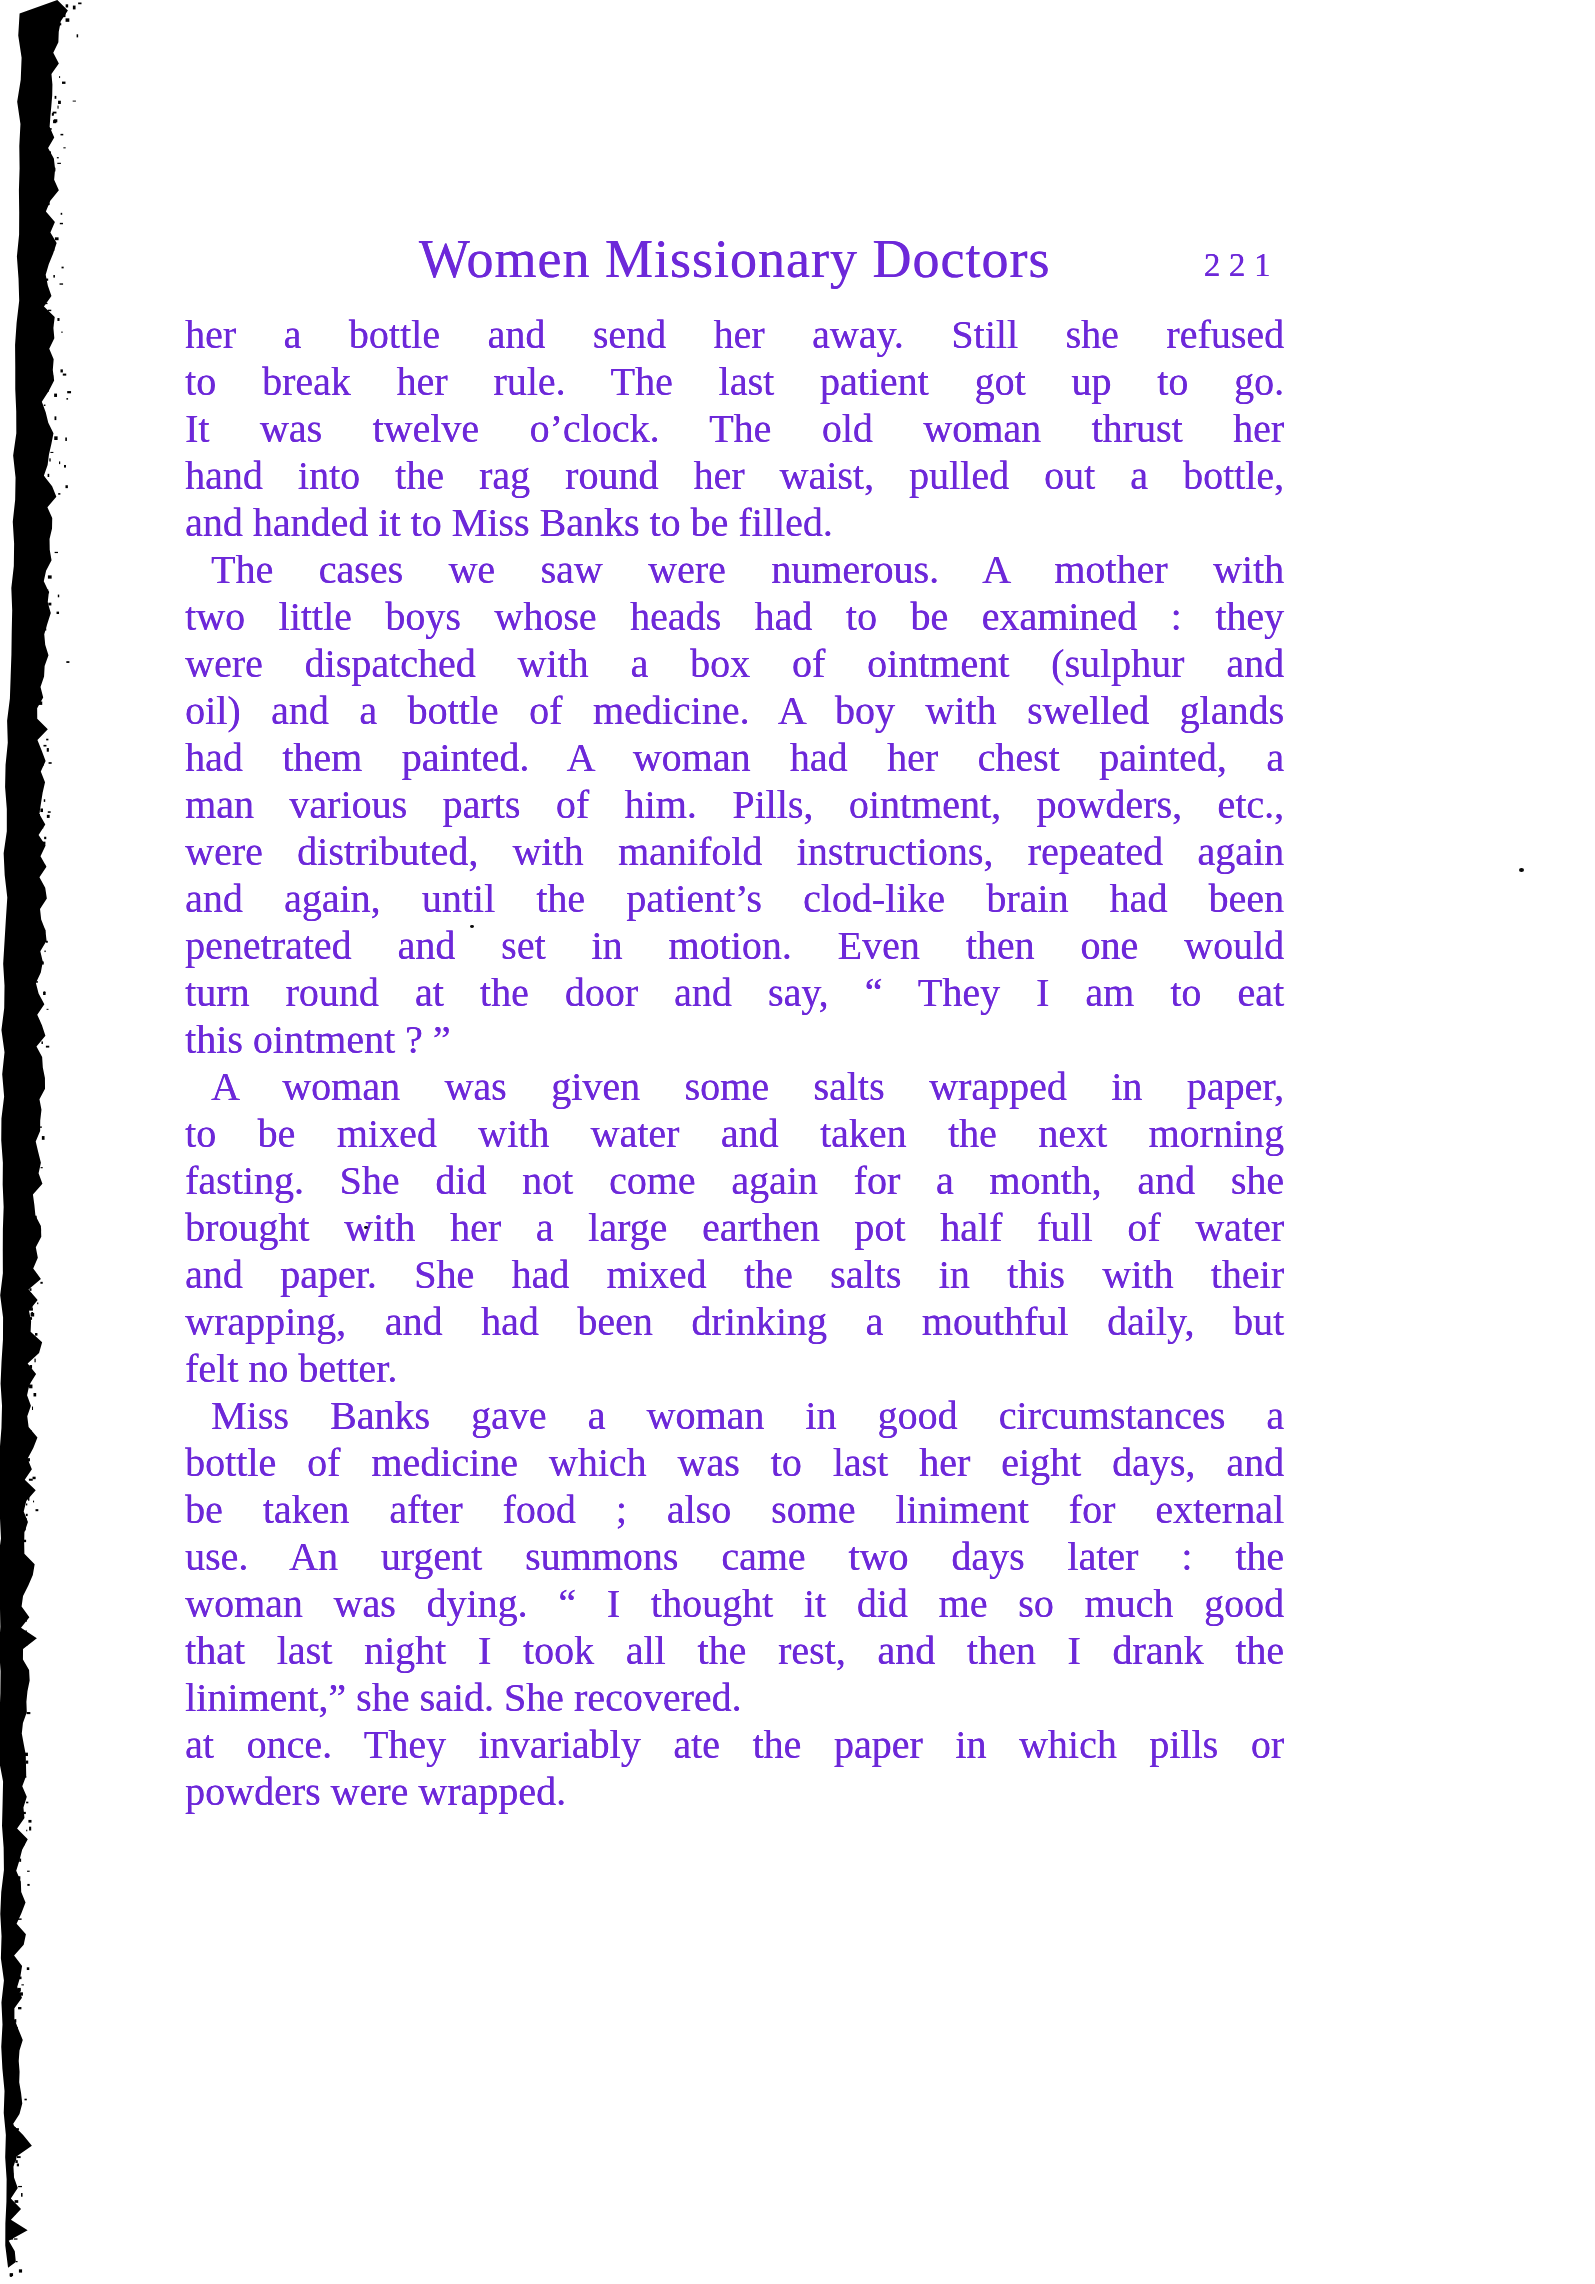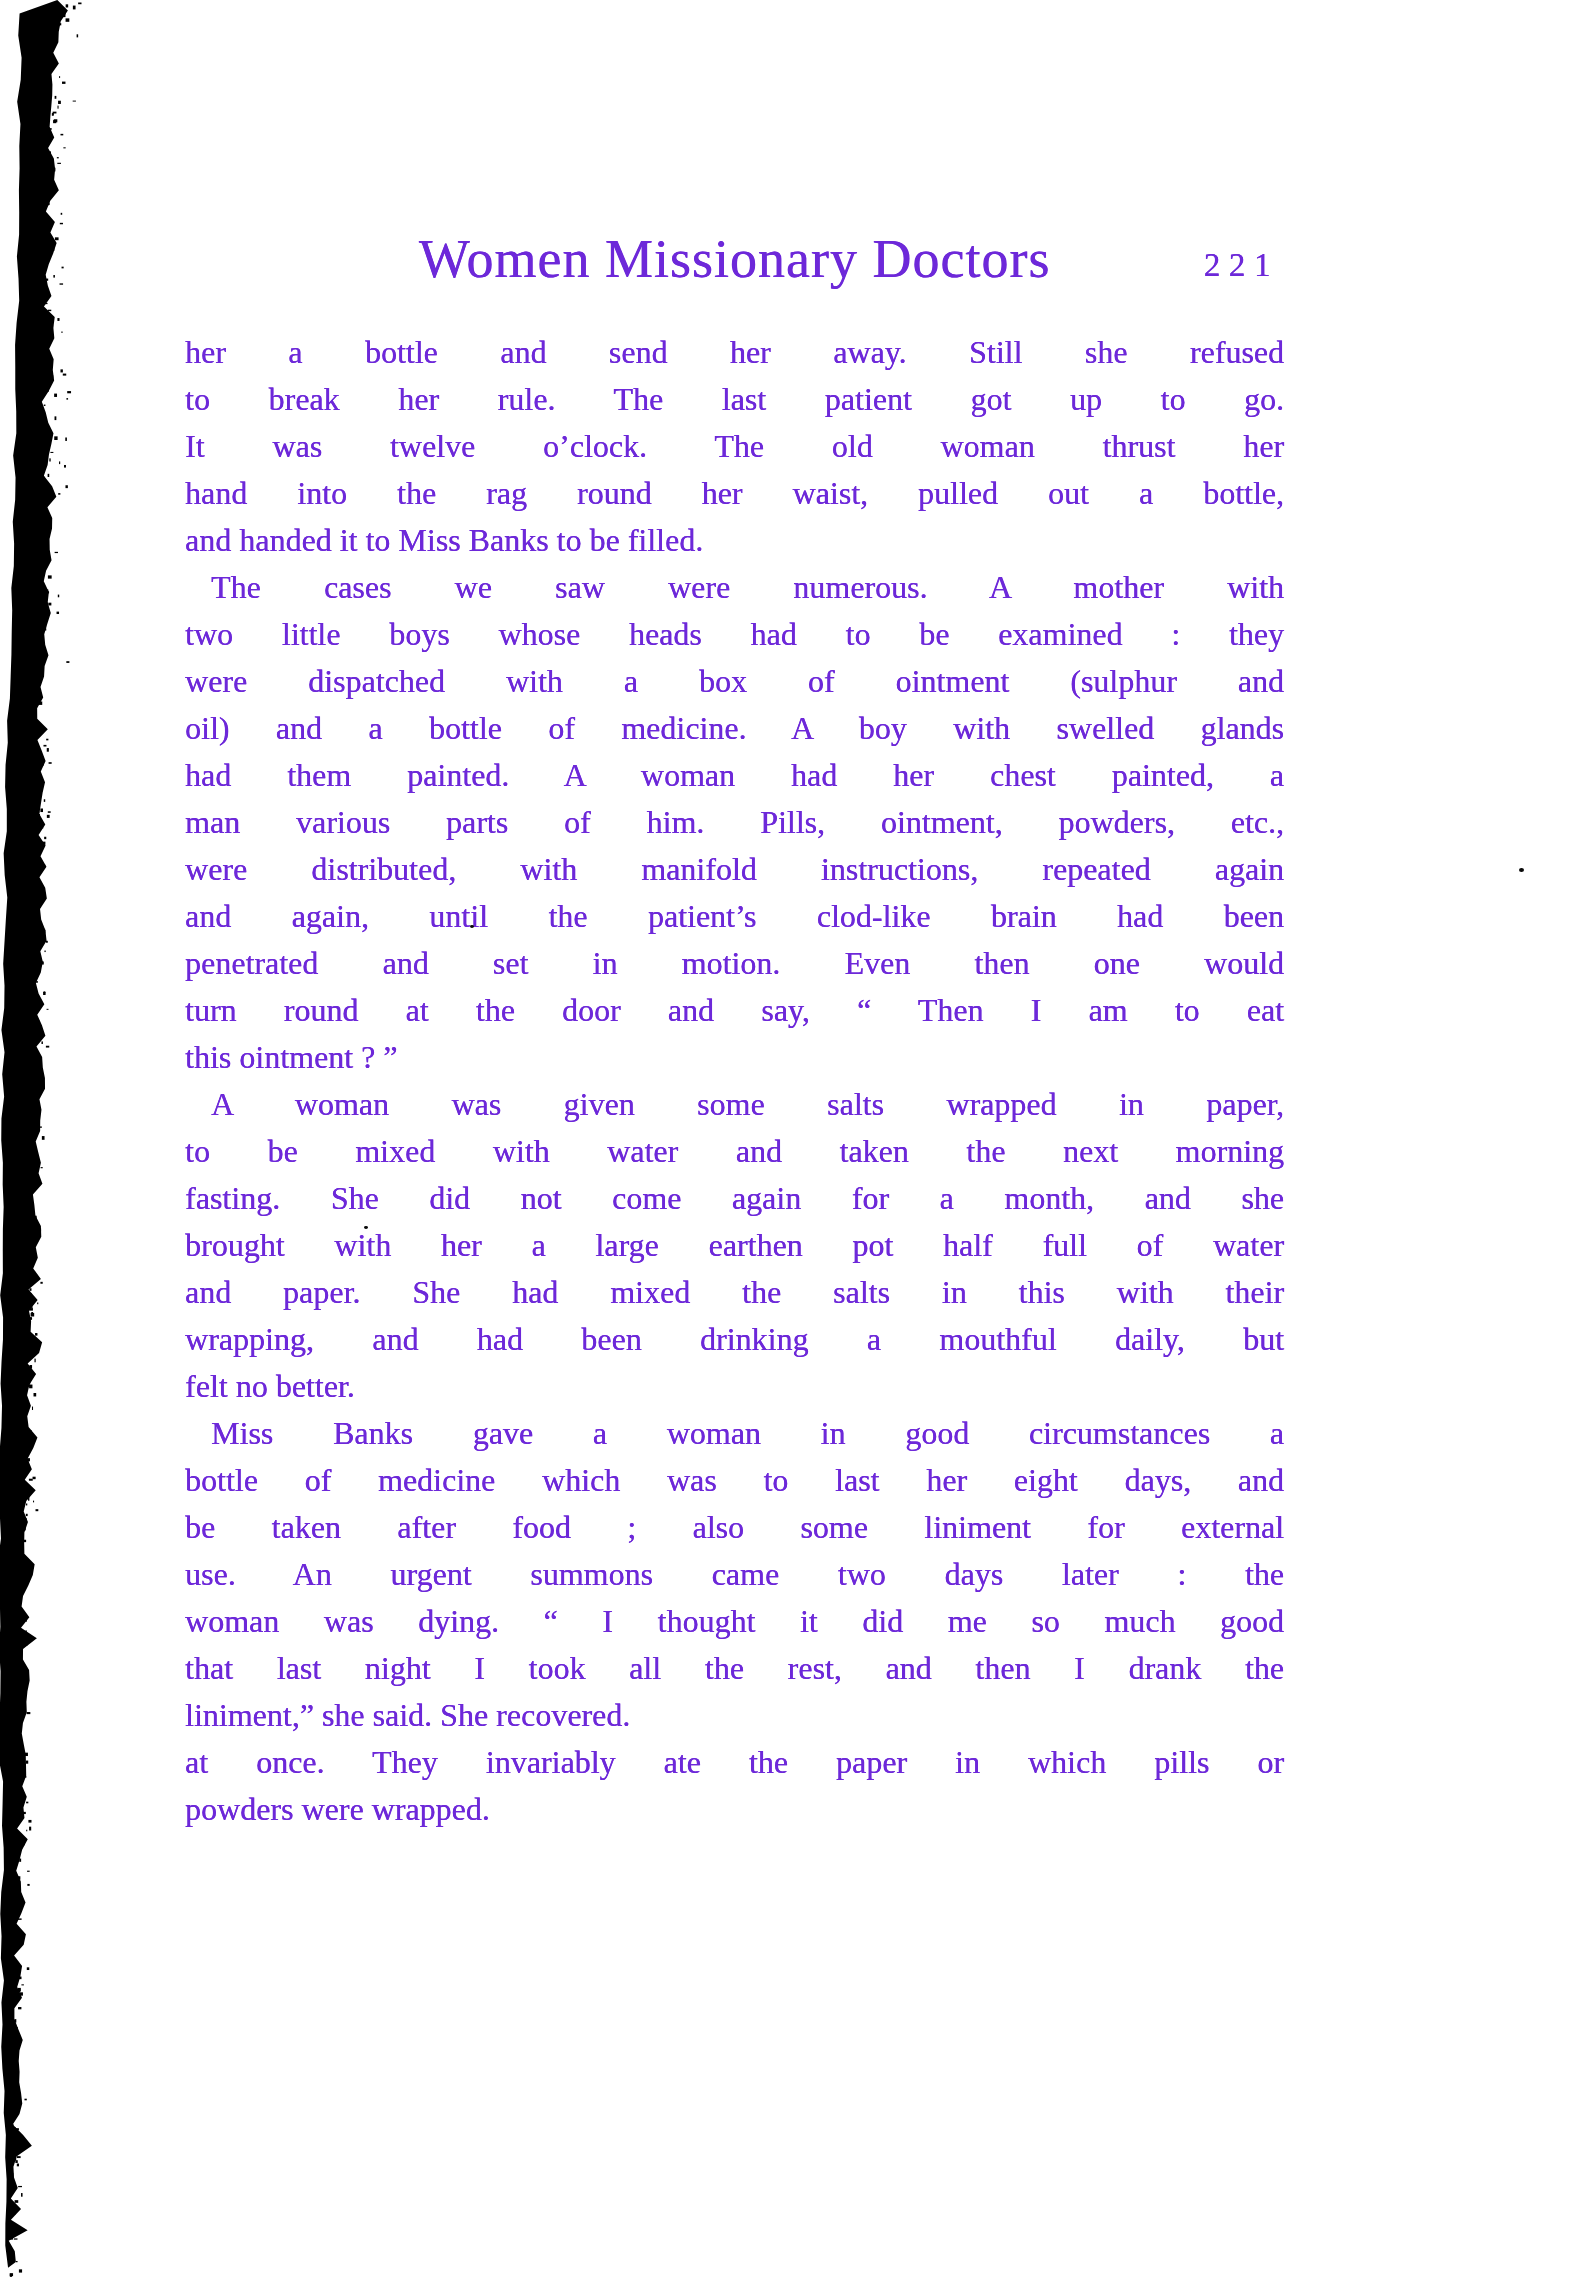--- a/index.html
+++ b/index.html
@@ -33,23 +33,23 @@
     top: 249px;
     right: 317px;
     font-size: 33px;
     line-height: 33px;
     letter-spacing: 8.6px;
     text-shadow: 0.3px 0 0 currentColor;
     font-family: Liberation Serif, serif;
   }
   .body-text {
     position: absolute;
-    left: 185px; top: 329px;
+    left: 185px; top: 311px;
     width: 1099px;
-    font-size: 32px;
+    font-size: 40px;
     line-height: 47px;
     text-shadow: 0.3px 0 0 currentColor;
   }
   .line {
     text-align: justify;
     text-align-last: justify;
     white-space: nowrap;
   }
   .line.last { text-align-last: left; }
   .line.first { text-indent: 26px; }
@@ -415,21 +415,21 @@
       <div class="line last">and handed it to Miss Banks to be filled.</div>
       <div class="line first">The cases we saw were numerous. A mother with</div>
       <div class="line">two little boys whose heads had to be examined : they</div>
       <div class="line">were dispatched with a box of ointment (sulphur and</div>
       <div class="line">oil) and a bottle of medicine. A boy with swelled glands</div>
       <div class="line">had them painted. A woman had her chest painted, a</div>
       <div class="line">man various parts of him. Pills, ointment, powders, etc.,</div>
       <div class="line">were distributed, with manifold instructions, repeated again</div>
       <div class="line">and again, until the patient’s clod-like brain had been</div>
       <div class="line">penetrated and set in motion. Even then one would</div>
-      <div class="line">turn round at the door and say, “ Then I am to eat</div>
+      <div class="line">turn round at the door and say, “ They I am to eat</div>
       <div class="line last">this ointment ? ”</div>
       <div class="line first">A woman was given some salts wrapped in paper,</div>
       <div class="line">to be mixed with water and taken the next morning</div>
       <div class="line">fasting. She did not come again for a month, and she</div>
       <div class="line">brought with her a large earthen pot half full of water</div>
       <div class="line">and paper. She had mixed the salts in this with their</div>
       <div class="line">wrapping, and had been drinking a mouthful daily, but</div>
       <div class="line last">felt no better.</div>
       <div class="line first">Miss Banks gave a woman in good circumstances a</div>
       <div class="line">bottle of medicine which was to last her eight days, and</div>

